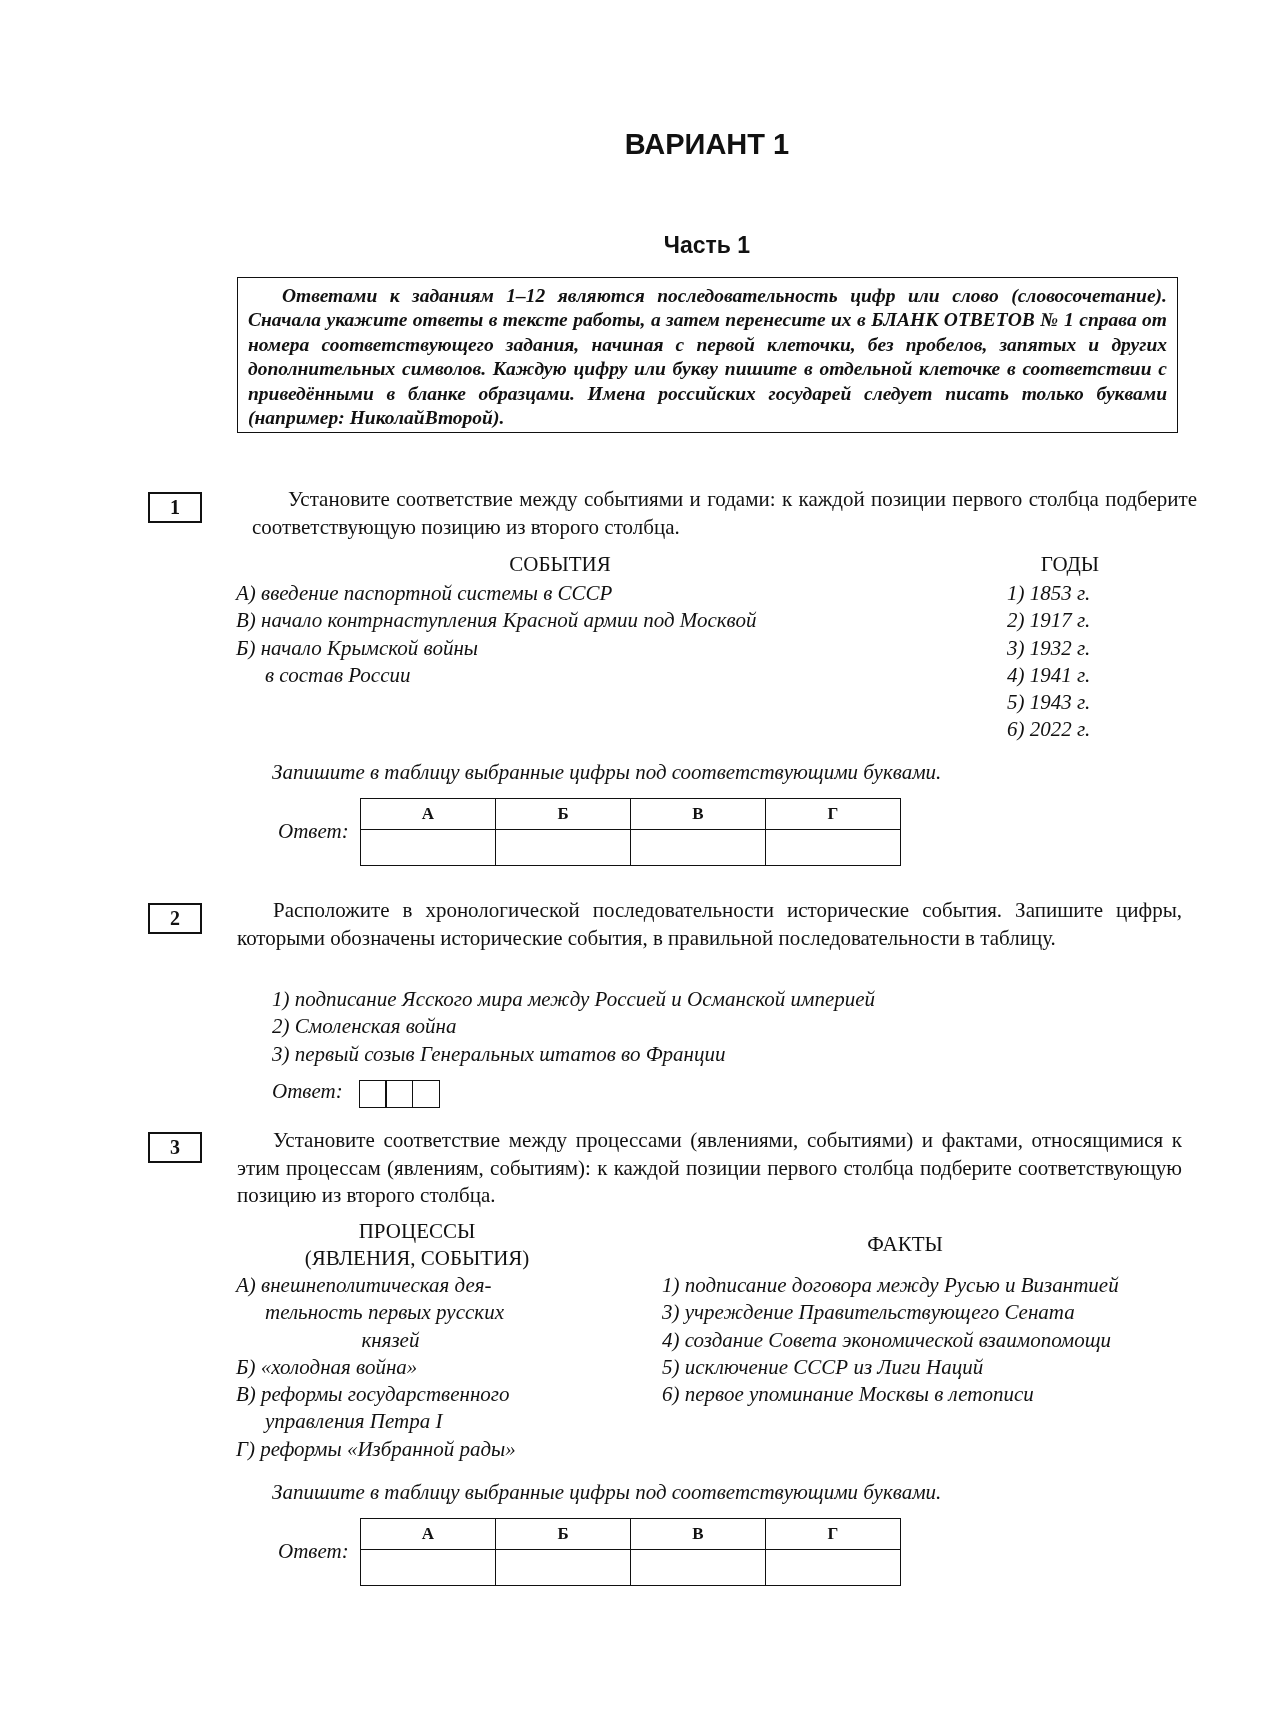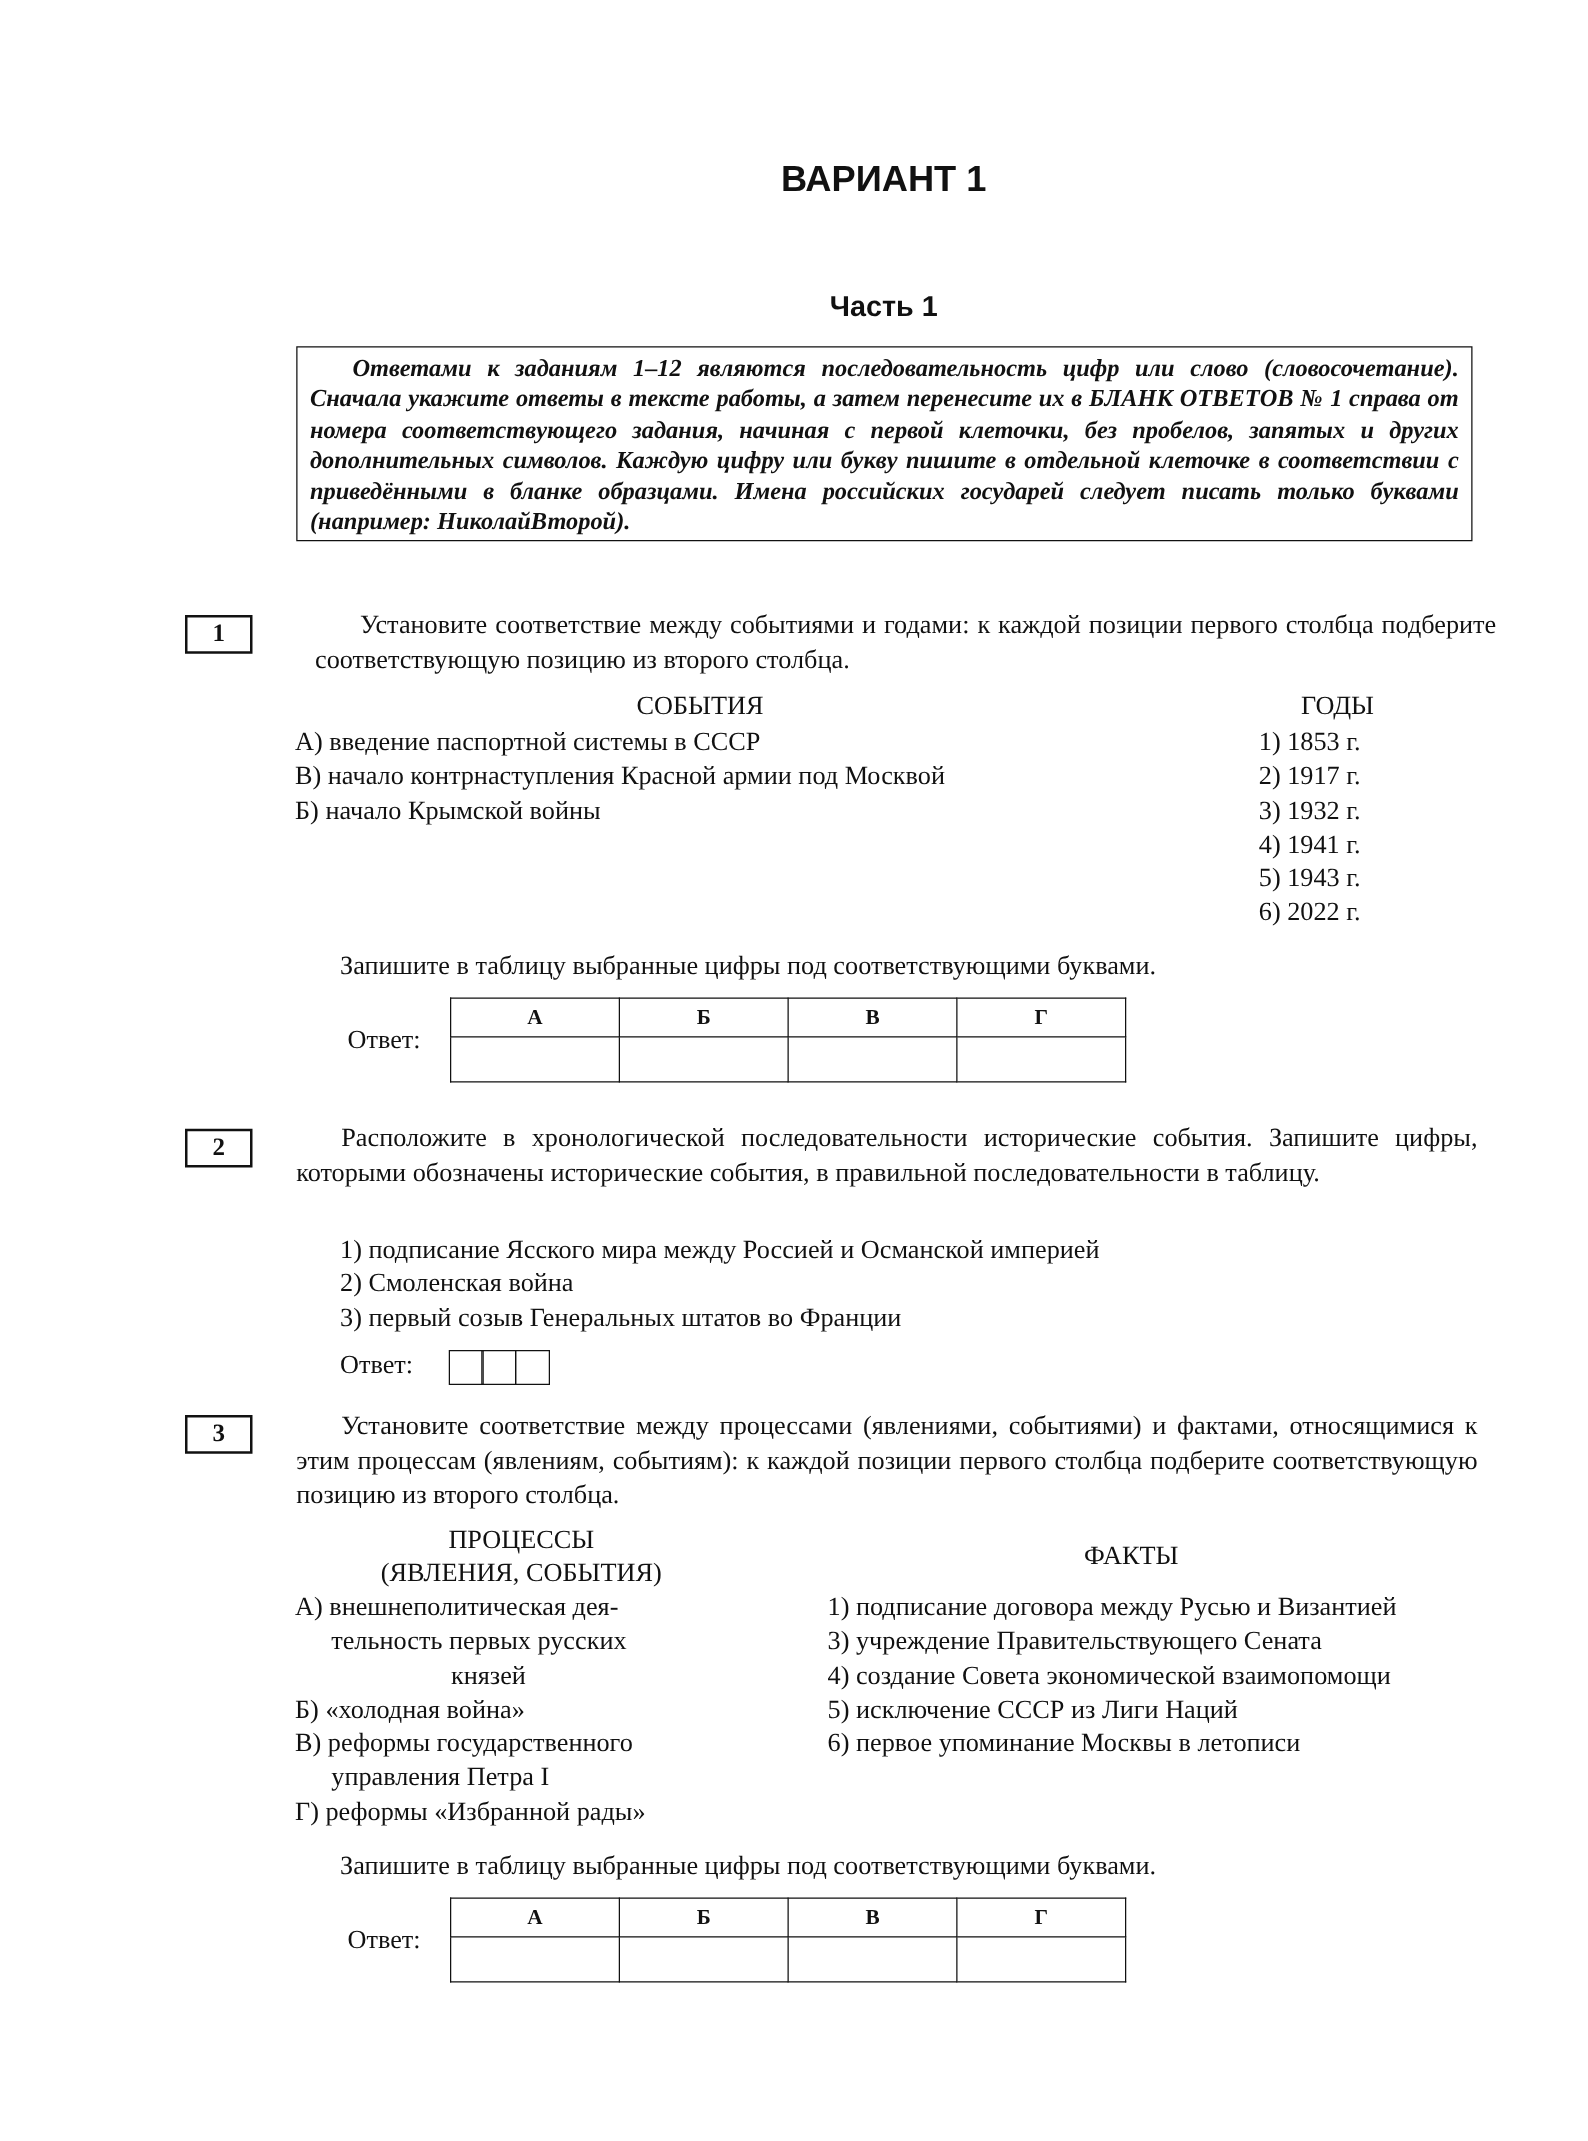--- a/index.html
+++ b/index.html
@@ -8,21 +8,21 @@
   .abs { position:absolute; }
   .title { left:0; width:1414px; text-align:center; font-family:"Liberation Sans","DejaVu Sans",sans-serif; font-weight:bold; }
   #variant { top:128px; font-size:29px; }
   #part { top:232px; font-size:23px; }
   .instr { left:237px; top:277px; width:941px; height:156px; border:1.5px solid #111; box-sizing:border-box;
            padding:6px 10px 0 10px; font-style:italic; font-weight:bold; font-size:19.5px; line-height:24.4px; text-align:justify; }
   .instr .ind { display:inline-block; width:34px; }
   .tnum { width:54px; height:31px; border:2px solid #111; box-sizing:border-box; text-align:center;
           font-weight:bold; font-size:20px; line-height:27px; }
   .para { font-size:21px; line-height:27.5px; text-align:justify; }
-  .line { font-size:21px; line-height:27.3px; white-space:nowrap; }
+  .line { font-size:21px; line-height:27.3px; white-space:nowrap;font-style:italic; }
   .hdr { font-size:21px; line-height:27px; text-align:center; }
   table.ans { border-collapse:collapse; }
   table.ans td { border:1.5px solid #111; text-align:center; font-weight:bold; font-size:17px; width:134px; padding:0; }
   table.ans tr.h td { height:30px; }
   table.ans tr.v td { height:35px; }
   .cells { display:flex; }
   .cells div { width:28px; height:28px; border:1.5px solid #111; box-sizing:border-box; margin-left:-1.5px; }
 </style>
 </head>
 <body>
@@ -33,20 +33,21 @@
 <div class="abs instr"><span class="ind"></span><span>Ответами к заданиям  1–12 являются последовательность цифр или слово (словосочетание). Сначала укажите ответы в тексте работы, а затем перенесите их в БЛАНК ОТВЕТОВ № 1 справа от номера соответствующего задания, начиная с первой клеточки, без пробелов, запятых и других дополнительных символов. Каждую цифру или букву пишите в отдельной клеточке в соответствии с приведёнными в бланке образцами. Имена российских государей следует писать только буквами (например: НиколайВторой).</span></div>
 
 <div class="abs tnum" style="left:148px;top:492px;">1</div>
 <div class="abs para" style="left:252px;top:486px;width:945px;text-indent:36px;">Установите соответствие между событиями и годами: к каждой позиции первого столбца подберите соответствующую позицию из второго столбца.</div>
 <div class="abs hdr" style="left:440px;top:551px;width:240px;">СОБЫТИЯ</div>
 <div class="abs hdr" style="left:1010px;top:551px;width:120px;">ГОДЫ</div>
 <div class="abs" style="left:236px;top:580px;">
   <div class="line">А) введение паспортной системы в СССР</div>
   <div class="line">В) начало контрнаступления Красной армии под Москвой</div>
   <div class="line">Б) начало Крымской войны</div>
+  <div class="line" style="padding-left:29px;">в состав России</div>
 </div>
 <div class="abs" style="left:1007px;top:580px;">
   <div class="line">1) 1853 г.</div>
   <div class="line">2) 1917 г.</div>
   <div class="line">3) 1932 г.</div>
   <div class="line">4) 1941 г.</div>
   <div class="line">5) 1943 г.</div>
   <div class="line">6) 2022 г.</div>
 </div>
 <div class="abs line" style="left:272px;top:759px;">Запишите в таблицу выбранные цифры под соответствующими буквами.</div>

